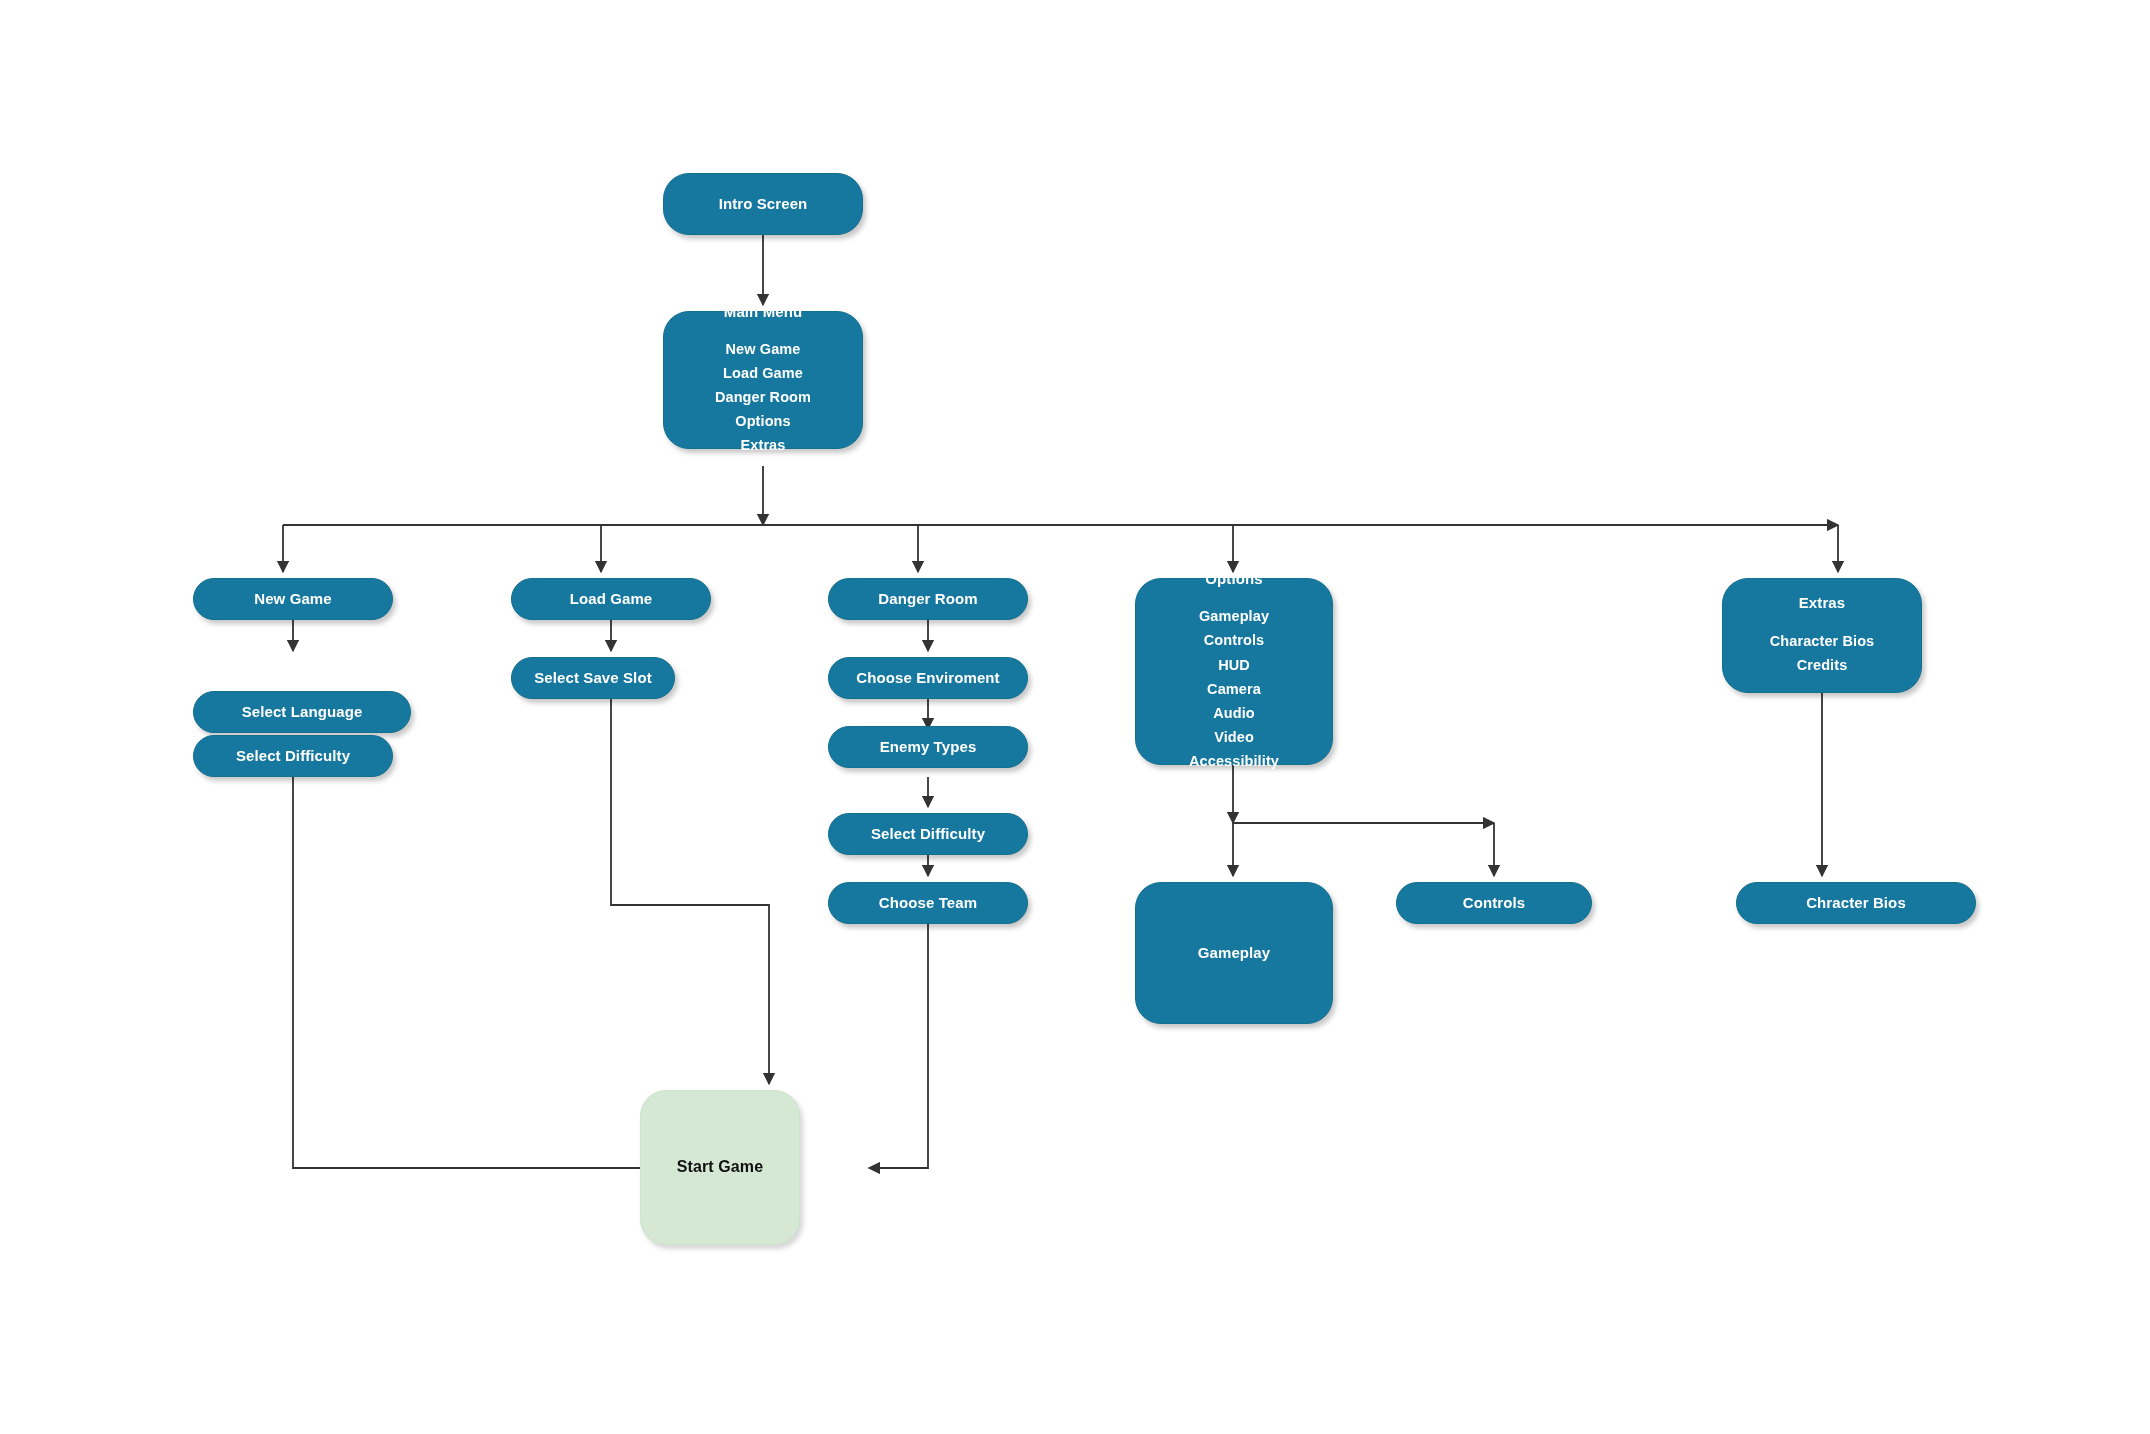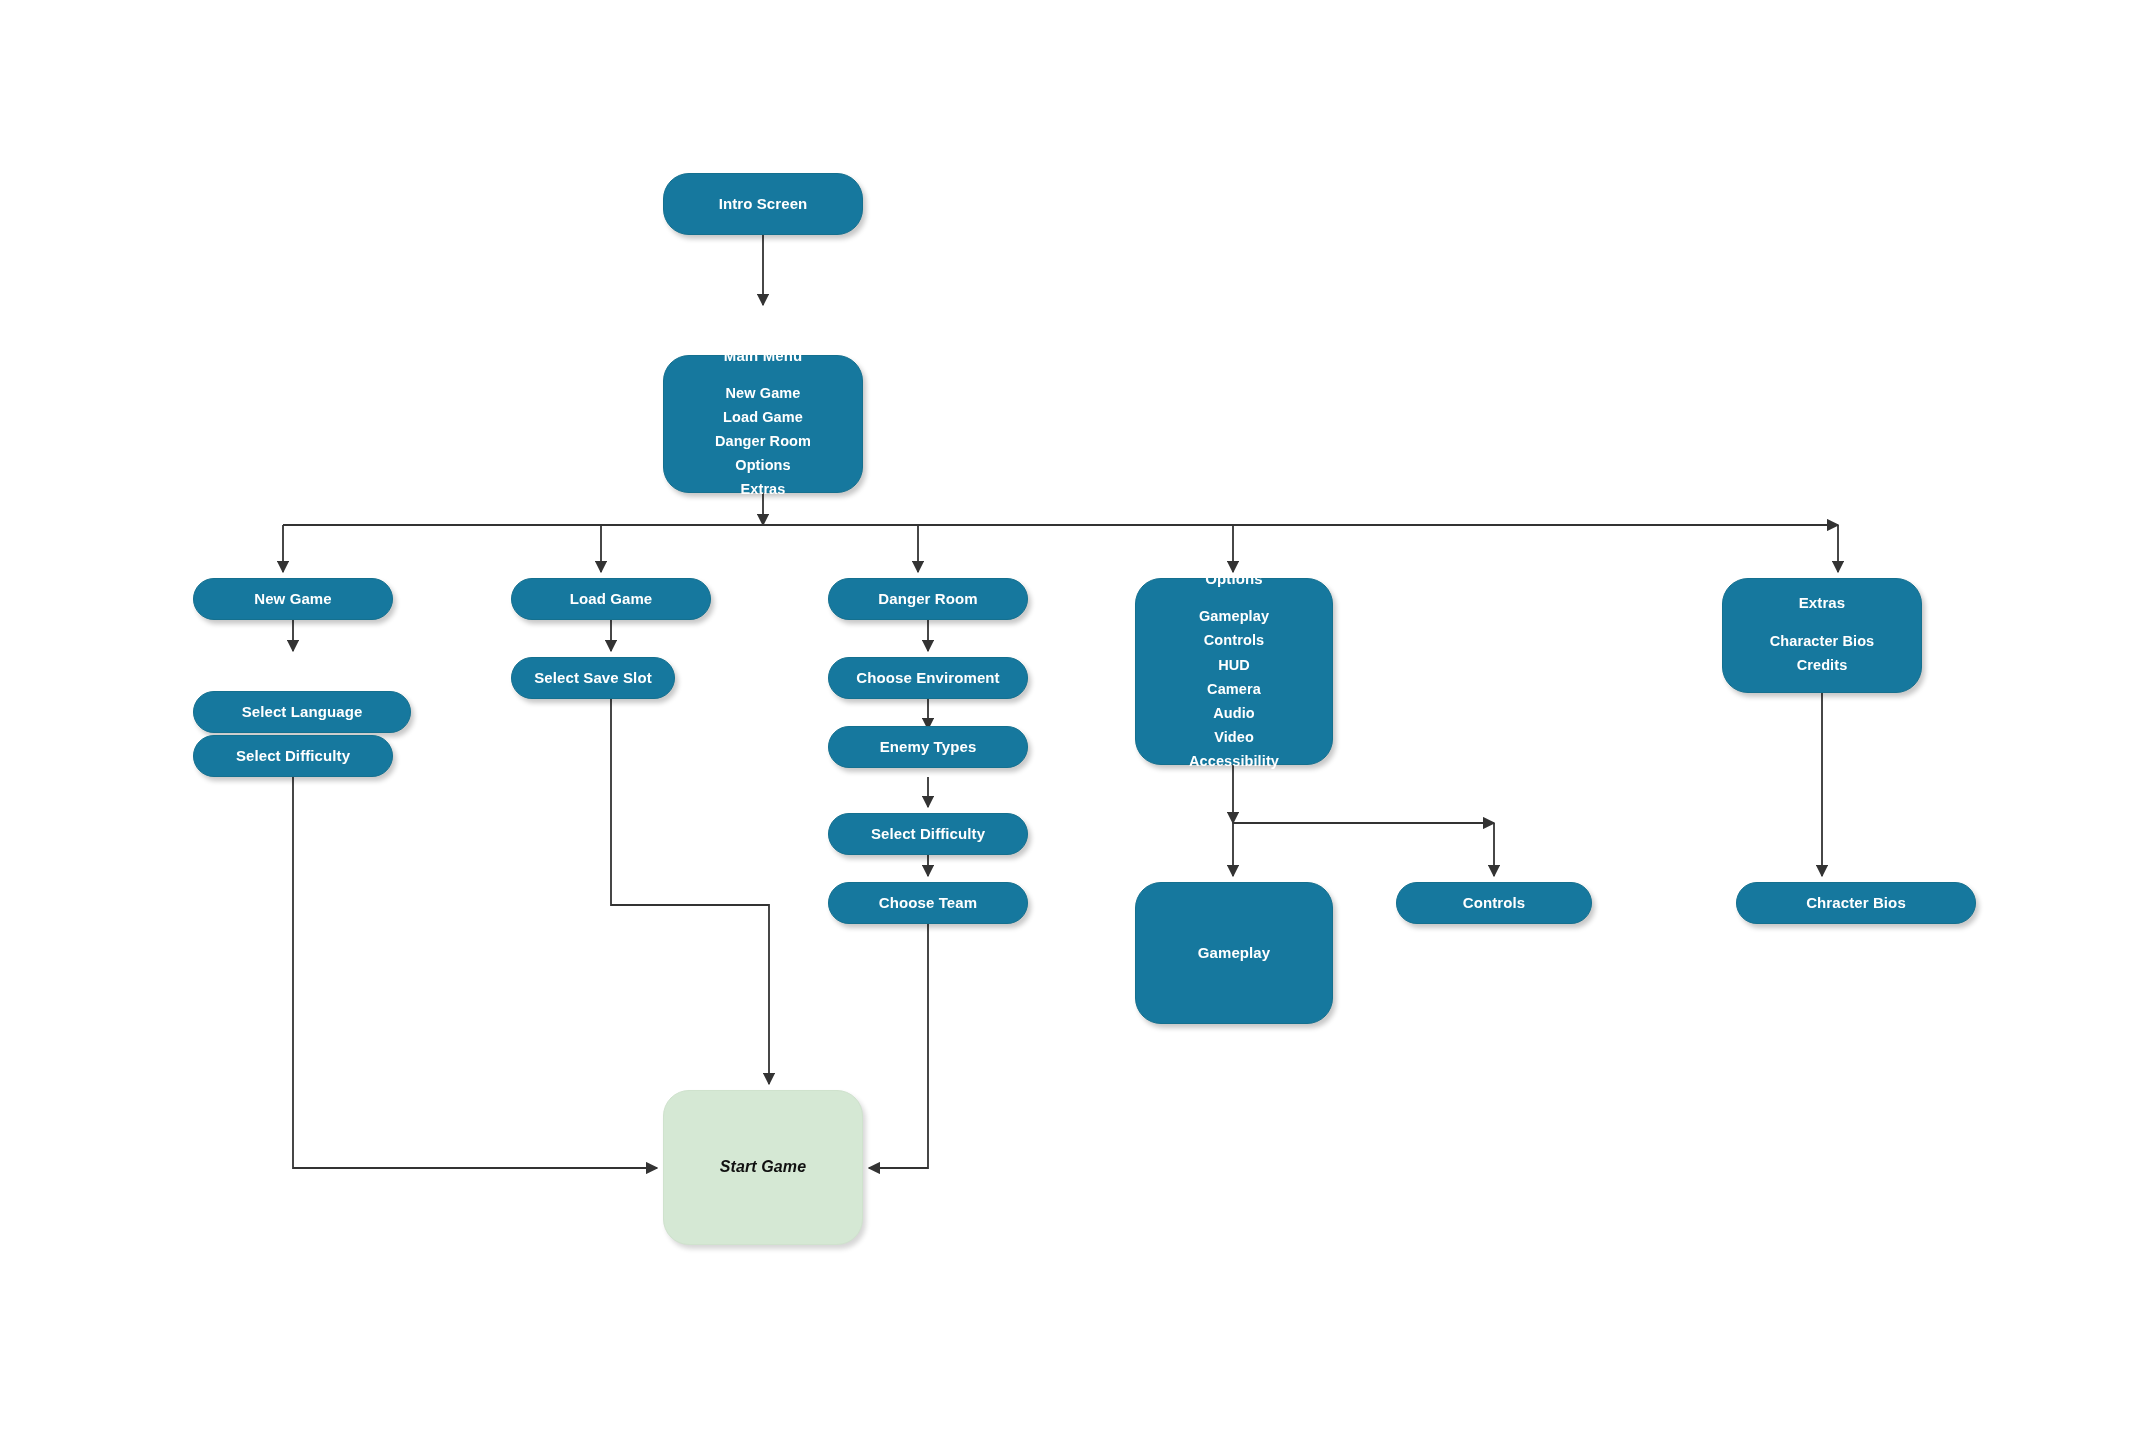--- a/index.html
+++ b/index.html
@@ -112,21 +112,21 @@
       <path d="M 1494 823 L 1494 876"></path>
 
       <path d="M 1822 693 L 1822 876"></path>
     </g>
   </svg>
 
   <div id="nodes">
       <div class="node blue" style="left: 663px; top: 173px; width: 200px; height: 62px;">
         <div class="node-title">Intro Screen</div>
       </div>
-      <div class="node blue" style="left: 663px; top: 311px; width: 200px; height: 138px; margin-top: 44px;">
+      <div class="node blue" style="left: 663px; top: 311px; width: 200px; height: 138px;">
         <div class="node-title">Main Menu</div>
         <div class="node-sub">
           <div>New Game</div>
           <div>Load Game</div>
           <div>Danger Room</div>
           <div>Options</div>
           <div>Extras</div>
         </div>
       </div>
       <div class="node blue" style="left: 193px; top: 578px; width: 200px; height: 42px;">
@@ -180,18 +180,18 @@
       <div class="node blue" style="left: 1722px; top: 578px; width: 200px; height: 115px;">
         <div class="node-title">Extras</div>
         <div class="node-sub">
           <div>Character Bios</div>
           <div>Credits</div>
         </div>
       </div>
       <div class="node blue" style="left: 1736px; top: 882px; width: 240px; height: 42px;">
         <div class="node-title">Chracter Bios</div>
       </div>
-      <div class="node green" style="left: 663px; top: 1090px; width: 200px; height: 155px; font-style: italic;">
+      <div class="node green" style="left: 640px; top: 1090px; width: 160px; height: 155px;">
         <div class="node-title">Start Game</div>
       </div>
     </div>
 
 </div>
 
 </body></html>

